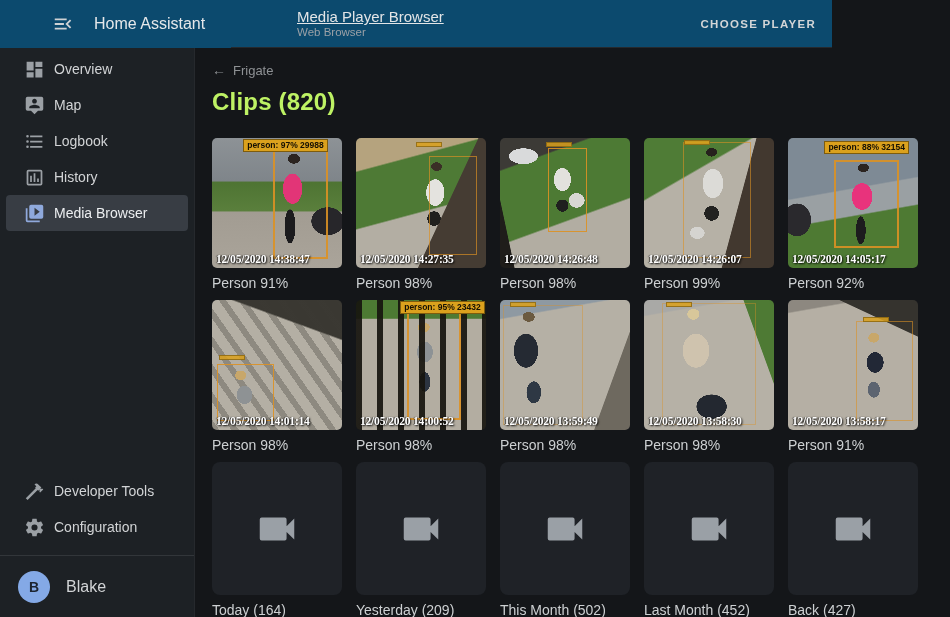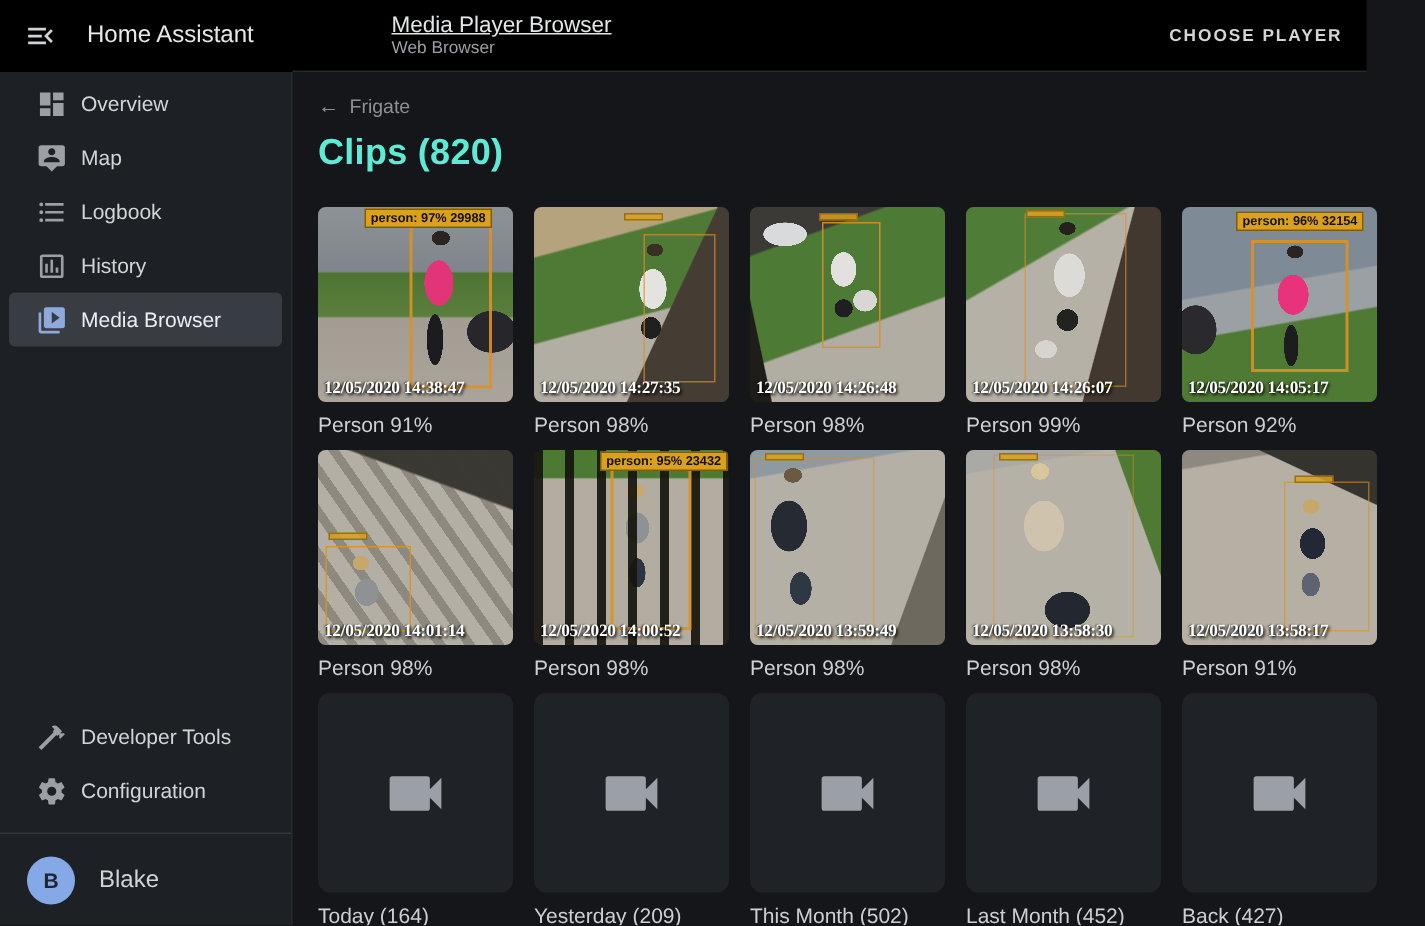--- a/index.html
+++ b/index.html
@@ -1,22 +1,22 @@
 <!DOCTYPE html>
 <html><head>
 <meta charset="utf-8">
 <style>
   * { margin:0; padding:0; box-sizing:border-box; }
   html,body { width:950px; height:617px; overflow:hidden; background:#141619;
     font-family:"Liberation Sans", sans-serif; }
   .app { position:relative; width:950px; height:617px; background:#141619; }
 
   
-  .topbar { position:absolute; top:0; left:0; width:911px; height:48px;
-    background:#000000; display:flex; align-items:center; z-index:5; }
+  .topbar { position:absolute; top:0; left:0; width:832px; height:48px;
+    background:#0c4a6e; display:flex; align-items:center; z-index:5;padding-left:36px; }
   .topbar-left { width:195px; height:48px; display:flex; align-items:center; padding-left:14px; flex:0 0 auto; }
   .menu-btn { width:26px; height:26px; border:none; background:transparent; color:#cfd2d4;
     display:flex; align-items:center; justify-content:center; cursor:pointer; }
   .menu-btn svg { width:22px; height:22px; fill:currentColor; }
   .app-title { color:#e6e8ea; font-size:16px; font-weight:500; margin-left:18px; white-space:nowrap; }
   .topbar-main { flex:1; height:48px; display:flex; align-items:center; justify-content:space-between;
     padding-left:66px; padding-right:16px; border-bottom:1px solid #26292d; }
   .hdr-titles { display:flex; flex-direction:column; line-height:1.15; }
   .hdr-title { color:#e3e5e7; font-size:15px; font-weight:500;text-decoration:underline; }
   .hdr-subtitle { color:#9aa0a6; font-size:11.5px; }
@@ -42,21 +42,21 @@
   .avatar { width:32px; height:32px; border-radius:50%; background:#84a9e6; color:#1c2430;
     display:flex; align-items:center; justify-content:center; font-size:14px; font-weight:700;
     margin-left:6px; flex:0 0 auto; }
   .user-row .lbl { margin-left:16px; font-size:16px; font-weight:500; }
 
   
   .content { position:absolute; top:48px; left:196px; width:754px; height:569px;
     overflow:hidden; padding:14px 0 0 16px; }
   .breadcrumb { display:flex; align-items:center; color:#8e9194; font-size:13px; cursor:pointer; width:max-content; }
   .breadcrumb .arrow { margin-right:7px; font-size:14px; }
-  .page-title { color:#5eead4; font-size:24px; font-weight:700; margin-top:10px; letter-spacing:.2px; }
+  .page-title { color:#bef264; font-size:24px; font-weight:700; margin-top:10px; letter-spacing:.2px; }
 
   .grid { margin-top:22px; display:grid; grid-template-columns:repeat(5,130px);
     column-gap:14px; row-gap:9px; }
   .card { width:104px; }
   .thumb { position:relative; width:130px; height:130px; border-radius:5px; overflow:hidden;
     cursor:pointer; background:#222; }
   .caption { margin-top:7px; color:#cdd0d2; font-size:14px; white-space:nowrap; }
   .ts { position:absolute; left:4px; bottom:3px; color:#fff; font-size:11.5px; font-weight:800;
     letter-spacing:-.2px; text-shadow:1px 1px 2px rgba(0,0,0,.95), -1px 0 1px rgba(0,0,0,.6); white-space:nowrap;font-family:Liberation Serif, serif; }
   .bb { position:absolute; border:2px solid rgba(219,145,36,.9); }
@@ -288,21 +288,21 @@
           <div class="bb"></div>
           <span class="mini"></span>
           <span class="ts">12/05/2020 14:26:07</span>
         </div>
         <div class="caption">Person 99%</div>
       </div>
 
       <div class="card p5">
         <div class="thumb s5">
           <div class="bb"></div>
-          <span class="det">person: 96% 32154</span>
+          <span class="det">person: 88% 32154</span>
           <span class="ts">12/05/2020 14:05:17</span>
         </div>
         <div class="caption">Person 92%</div>
       </div>
 
       <div class="card p6">
         <div class="thumb s6">
           <div class="bb"></div>
           <span class="mini"></span>
           <span class="ts">12/05/2020 14:01:14</span>

